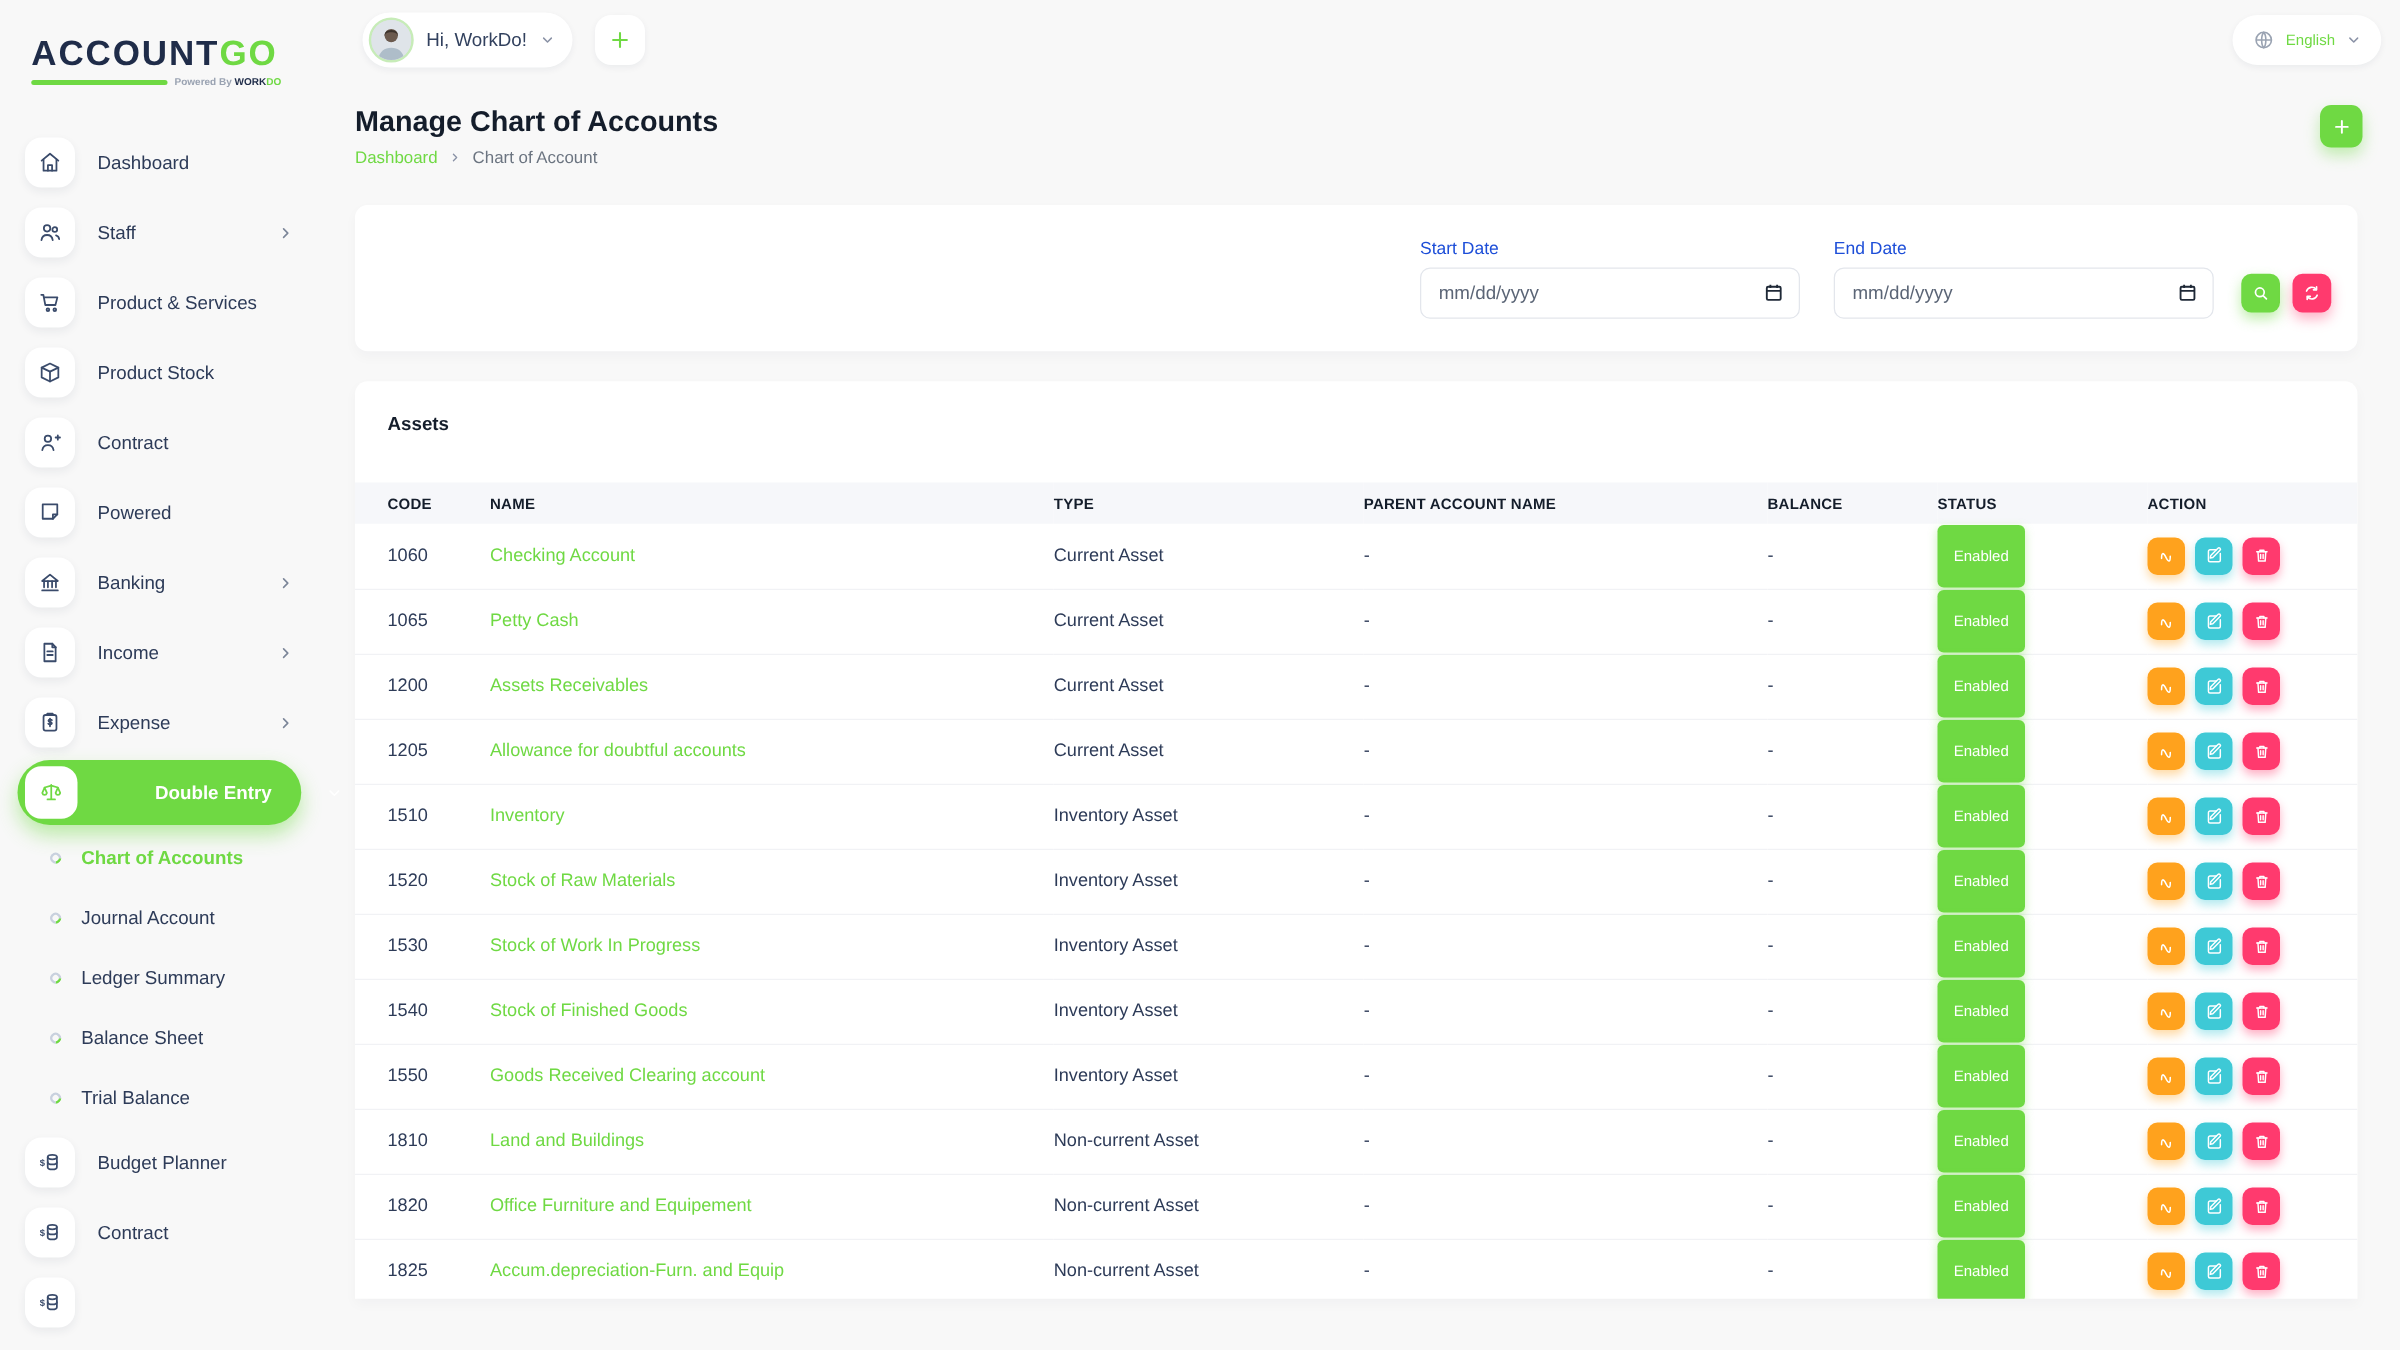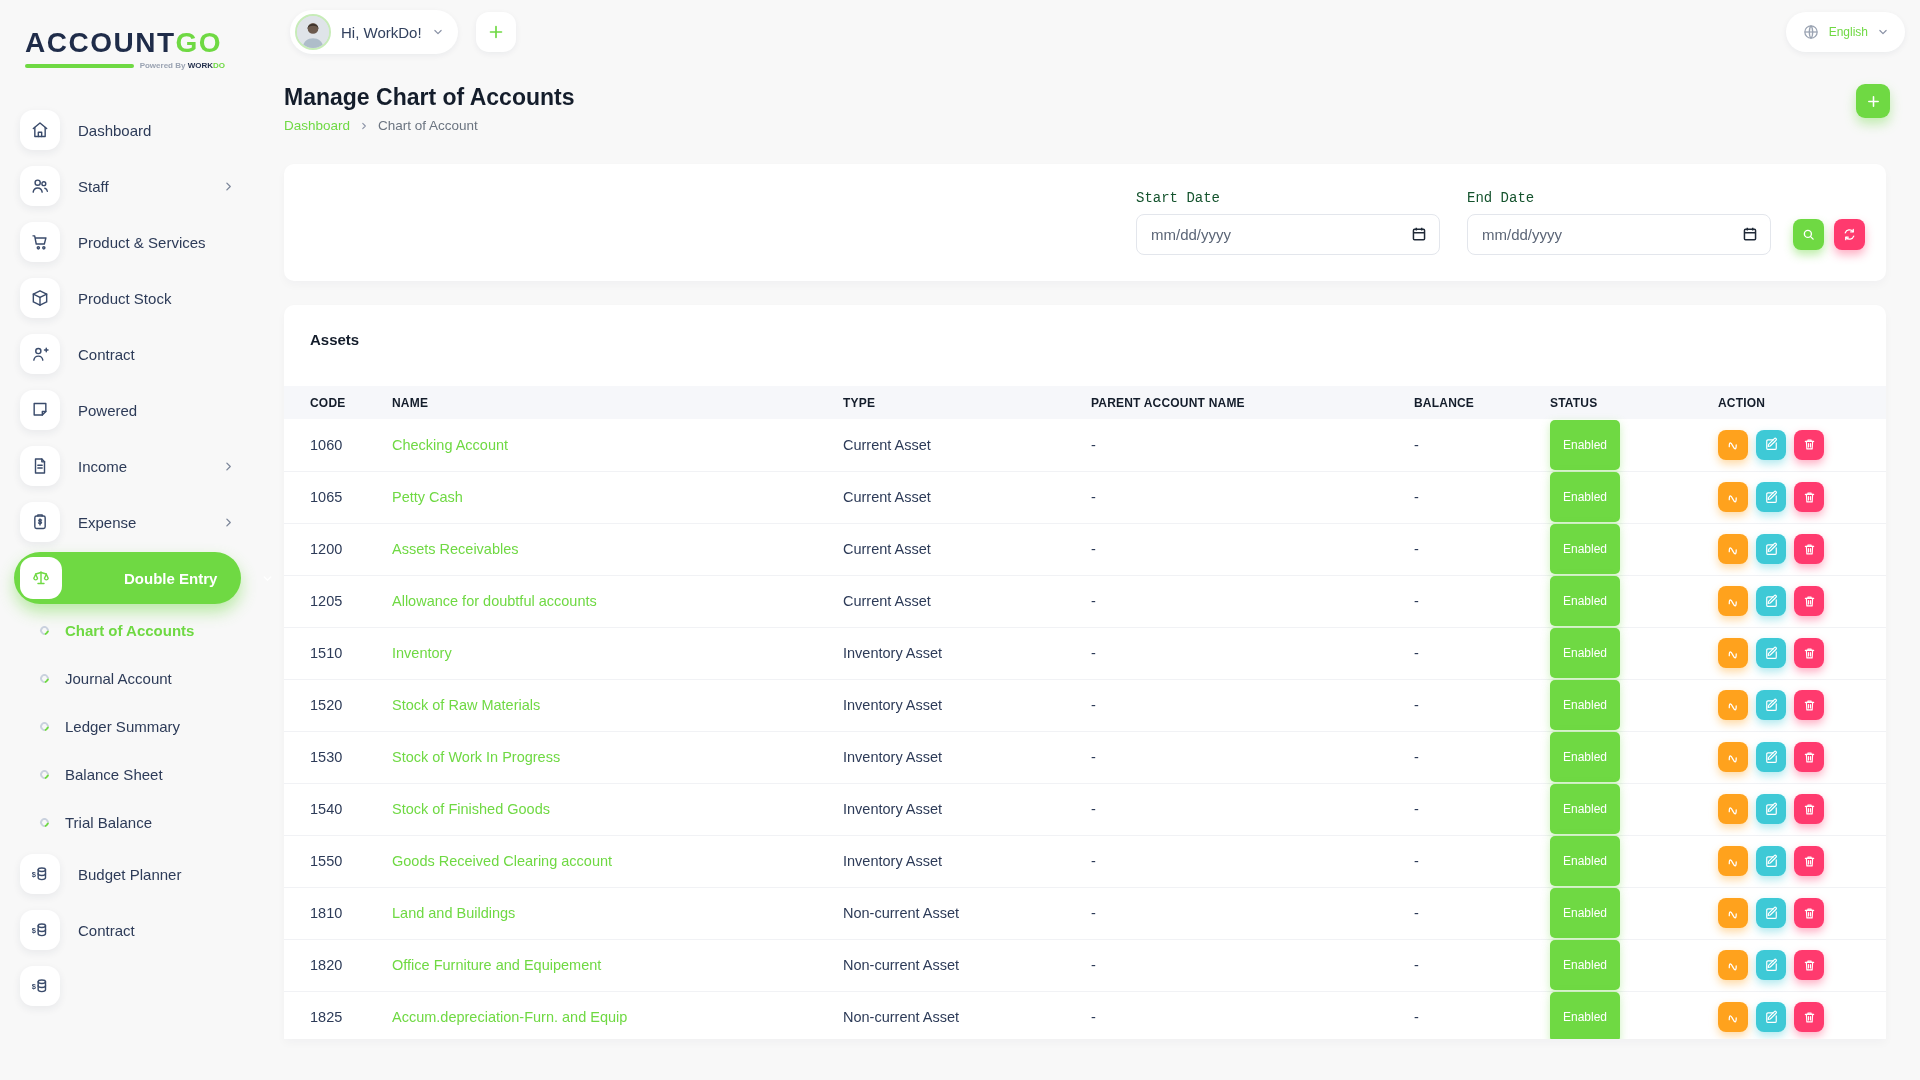--- a/index.html
+++ b/index.html
@@ -73,21 +73,21 @@
                    color:#fff; display:flex; align-items:center; justify-content:center; cursor:pointer;
                    box-shadow:0 6px 12px rgba(111,217,67,.4); }
   .add-btn-green svg { width:17px; height:17px; }
 
   
   .filter-card { margin:31px 34px 0 23px; height:117px; background:#fff; border-radius:10px;
                  box-shadow:0 4px 10px rgba(25,39,70,.03);
                  display:flex; justify-content:flex-end; align-items:center; padding:0 21px; }
   .filter-row { display:flex; align-items:flex-end; gap:27px; }
   .fgroup { display:flex; flex-direction:column; gap:8px; width:304px; }
-  .flabel { font-size:14px; color:#14532d;font-family:Liberation Mono, monospace; }
+  .flabel { font-size:14px; color:#1d4ed8; }
   .finput { position:relative; height:41px; }
   .finput input { width:100%; height:41px; border:1px solid #e3e6ec; border-radius:8px; padding:0 40px 0 14px;
                   font-family:"Liberation Sans", sans-serif; font-size:15px; color:#4a5568; outline:none; background:#fff; }
   .finput input::placeholder { color:#4a5568; opacity:.9; }
   .cal-icon { position:absolute; right:12px; top:11px; width:18px; height:18px; color:#1f2937; pointer-events:none; }
   .cal-icon svg { width:18px; height:18px; }
   .fbuttons { display:flex; gap:10px; margin-left:-5px; padding-bottom:5px; }
   .sq-btn { width:31px; height:31px; border:none; border-radius:8px; color:#fff; display:flex;
             align-items:center; justify-content:center; cursor:pointer; }
   .sq-btn svg { width:15px; height:15px; }
@@ -195,20 +195,35 @@
           <svg viewBox="0 0 24 24" fill="none" stroke="currentColor" stroke-width="1.7" stroke-linecap="round" stroke-linejoin="round">
             <path d="M5 4.2h14v9.6l-4.2 4.2H5z"></path>
             <path d="M14.8 18v-4.2H19"></path>
           </svg>
         </span>
         <span class="side-label">Powered</span>
       </div>
       <div class="side-item">
         <span class="tile">
           <svg viewBox="0 0 24 24" fill="none" stroke="currentColor" stroke-width="1.7" stroke-linecap="round" stroke-linejoin="round">
+            <path d="M4.5 19.6h15"></path>
+            <path d="M6.3 16.6v-6M10 16.6v-6M14 16.6v-6M17.7 16.6v-6"></path>
+            <path d="M4.5 10.6 12 4.4l7.5 6.2z"></path>
+          </svg>
+        </span>
+        <span class="side-label">Banking</span>
+        <span class="side-chev right">
+          <svg viewBox="0 0 24 24" fill="none" stroke="currentColor" stroke-width="2.4" stroke-linecap="round" stroke-linejoin="round">
+            <path d="m9 5.8 6.2 6.2L9 18.2"></path>
+          </svg>
+        </span>
+      </div>
+      <div class="side-item">
+        <span class="tile">
+          <svg viewBox="0 0 24 24" fill="none" stroke="currentColor" stroke-width="1.7" stroke-linecap="round" stroke-linejoin="round">
             <path d="M6.6 3.6h7.6l3.2 3.2v13.6H6.6z"></path>
             <path d="M14.2 3.6v3.4h3.4"></path>
             <path d="M9.4 11h5.2M9.4 14.4h5.2"></path>
           </svg>
         </span>
         <span class="side-label">Income</span>
         <span class="side-chev right">
           <svg viewBox="0 0 24 24" fill="none" stroke="currentColor" stroke-width="2.4" stroke-linecap="round" stroke-linejoin="round">
             <path d="m9 5.8 6.2 6.2L9 18.2"></path>
           </svg>

